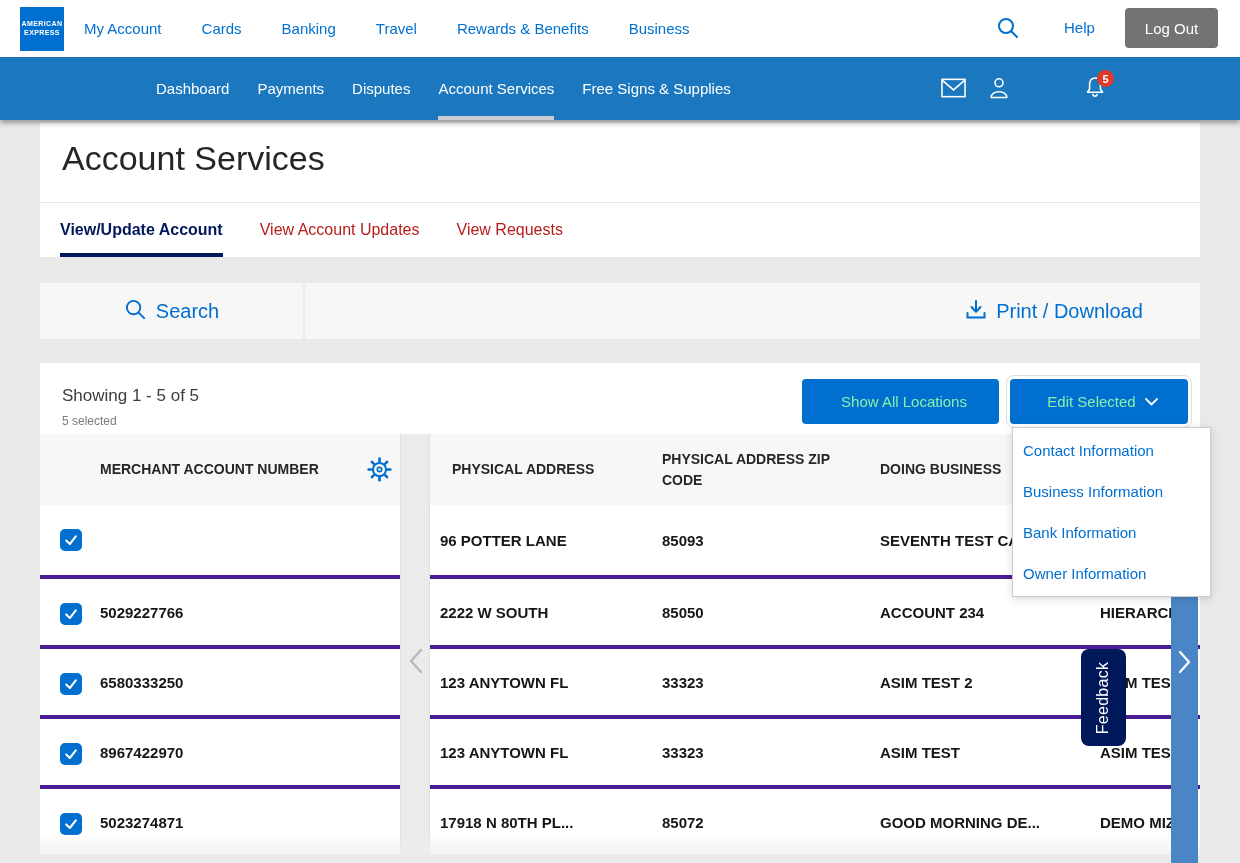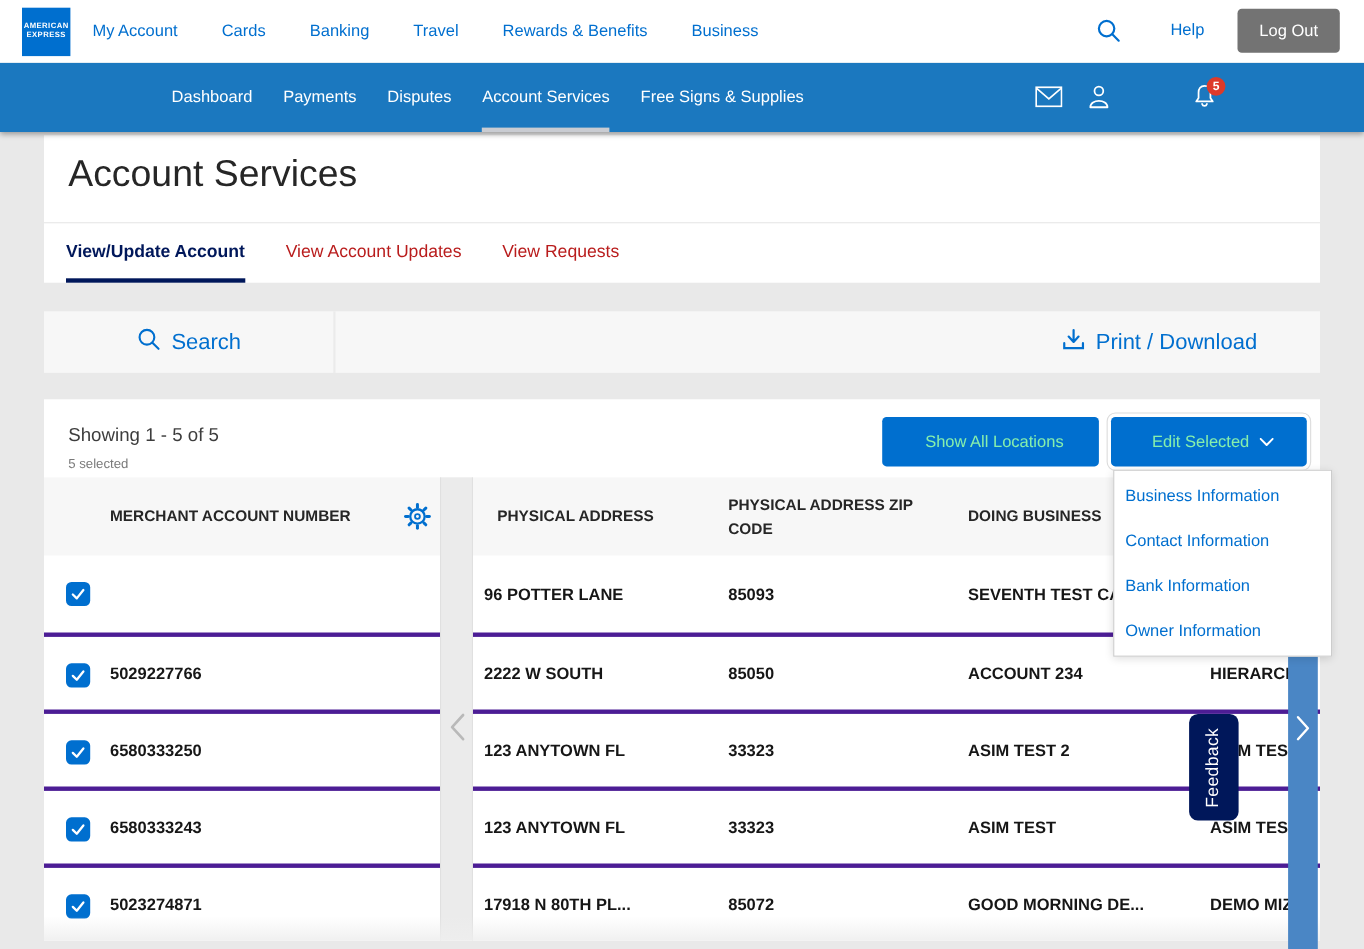--- a/index.html
+++ b/index.html
@@ -249,21 +249,21 @@
         <div class="cell cell-zip">33323</div>
         <div class="cell cell-dba">ASIM TEST 2</div>
         <div class="cell cell-extra">ASIM TES</div>
       </div>
       <div class="row">
         <span class="checkbox">
             <svg width="16" height="16" viewBox="0 0 20 20">
               <polyline points="4,10.5 8.5,15 16,5.5" fill="none" stroke="#fff" stroke-width="2.6" stroke-linecap="round" stroke-linejoin="round"></polyline>
             </svg>
           </span>
-        <div class="cell cell-account">6580333243</div>
+        <div class="cell cell-account">8967422970</div>
         <div class="cell cell-address">123 ANYTOWN FL</div>
         <div class="cell cell-zip">33323</div>
         <div class="cell cell-dba">ASIM TEST</div>
         <div class="cell cell-extra">ASIM TES</div>
       </div>
       <div class="row">
         <span class="checkbox">
             <svg width="16" height="16" viewBox="0 0 20 20">
               <polyline points="4,10.5 8.5,15 16,5.5" fill="none" stroke="#fff" stroke-width="2.6" stroke-linecap="round" stroke-linejoin="round"></polyline>
             </svg>
@@ -292,19 +292,19 @@
           <polyline points="3,2 12,12 3,22" fill="none" stroke="#fff" stroke-width="2.2" stroke-linecap="round" stroke-linejoin="round"></polyline>
         </svg>
     </span>
   </div>
 
   <div class="feedback">
     <span>Feedback</span>
   </div>
 
   <div class="dropdown">
+    <a>Contact Information</a>
     <a>Business Information</a>
-    <a>Contact Information</a>
     <a>Bank Information</a>
     <a>Owner Information</a>
   </div>
 
 </div>
 
 </body></html>

